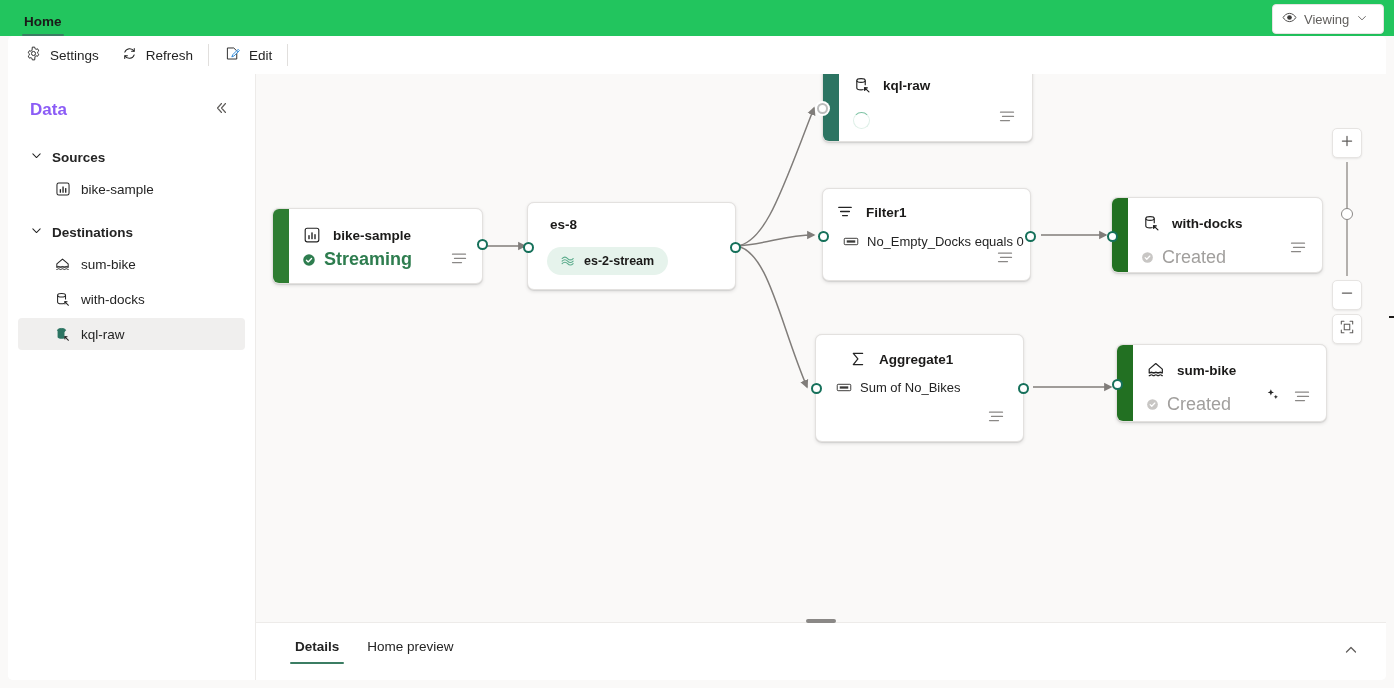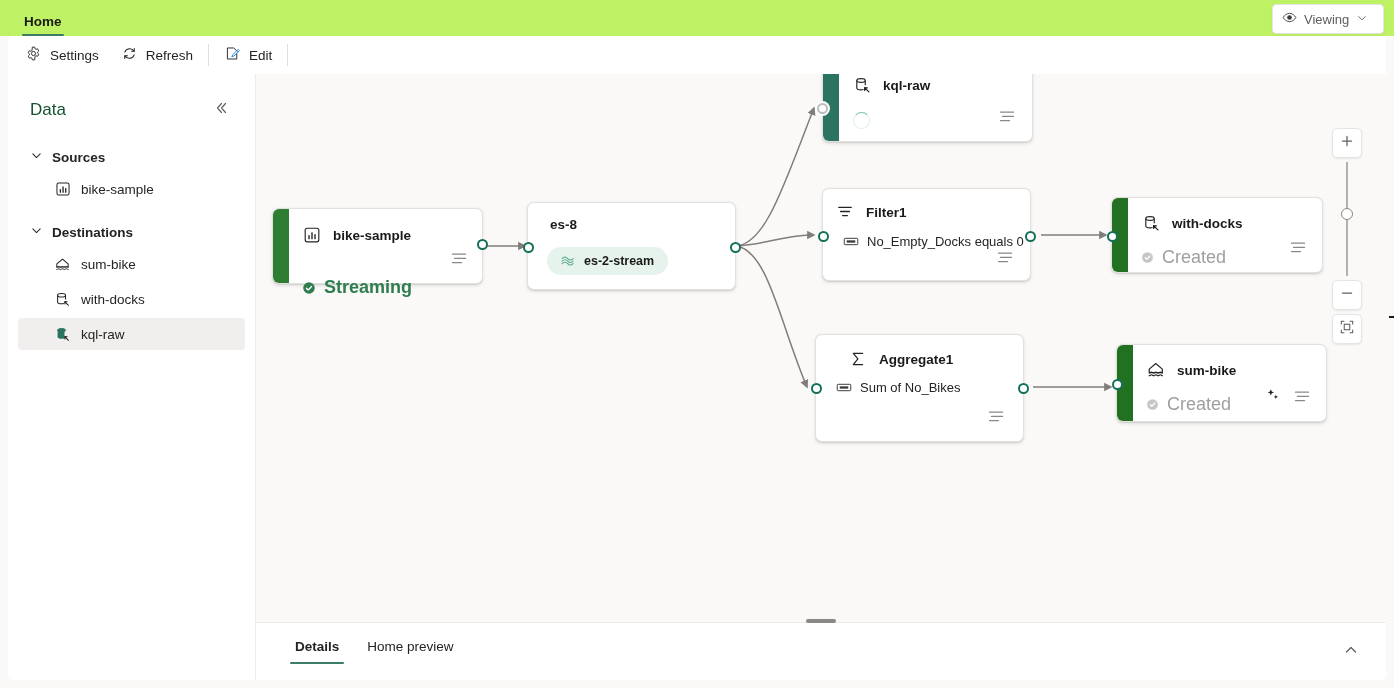--- a/index.html
+++ b/index.html
@@ -14,21 +14,21 @@
     position: relative;
     width: 1394px; height: 688px;
     background: #faf9f8;
     overflow: hidden;
   }
 
   
   .ribbon {
     position: absolute; left: 0; top: 0;
     width: 1394px; height: 36px;
-    background: #bef264;
+    background: #22c55e;
     display: flex; align-items: flex-end;
   }
   .tabstrip { display: flex; align-items: flex-end; height: 36px; padding-left: 14px; }
   .ribbon-tab {
     position: relative;
     font-size: 13.5px; font-weight: 600; color: #1b1a19;
     padding: 0 10px 7px 10px;
     cursor: pointer;
   }
   .ribbon-tab.active::after {
@@ -84,21 +84,21 @@
     width: 248px; height: 606px;
     background: #ffffff;
     border-right: 1px solid #edebe9;
     padding: 0;
     flex: 0 0 248px;
   }
   .sidebar-head {
     display: flex; align-items: center; justify-content: space-between;
     padding: 24px 22px 8px 22px;
   }
-  .sidebar-title { font-size: 17px; font-weight: 400; color: #14532d; }
+  .sidebar-title { font-size: 17px; font-weight: 700; color: #8b5cf6; }
   .collapse-btn {
     width: 24px; height: 24px; display: flex; align-items: center; justify-content: center;
     color: #605e5c; cursor: pointer; border-radius: 3px;
   }
 
   .group { margin-top: 14px; }
   .group-head {
     display: flex; align-items: center; gap: 9px;
     padding: 3px 22px; height: 26px;
     cursor: pointer;
@@ -411,21 +411,21 @@
               <span class="nicon">
                 <svg width="18" height="18" viewBox="0 0 18 18">
                   <rect x="2.2" y="2.2" width="13.6" height="13.6" rx="2" fill="none" stroke="#242424" stroke-width="1.15"></rect>
                   <rect x="5.3" y="9.2" width="1.4" height="4" fill="#242424"></rect>
                   <rect x="8.3" y="6.4" width="1.4" height="6.8" fill="#242424"></rect>
                   <rect x="11.3" y="8.2" width="1.4" height="5" fill="#242424"></rect>
                 </svg>
               </span>
               <span class="node-title">bike-sample</span>
             </div>
-            <div class="node-sub-row" style="padding-left:29px; margin-top:32px;">
+            <div class="node-sub-row" style="padding-left:29px; margin-top:4px;">
               <span class="nicon" style="width:14px;height:14px;flex:0 0 14px;">
                 <svg width="14" height="14" viewBox="0 0 16 16">
                   <circle cx="8" cy="8" r="6.6" fill="#2e7d4f"></circle>
                   <path d="M5.1 8.2l2 2 3.8-4" fill="none" stroke="#ffffff" stroke-width="1.5" stroke-linecap="round" stroke-linejoin="round"></path>
                 </svg>
               </span>
               <span class="node-sub streaming">Streaming</span>
             </div>
             <span class="hamb" style="right:15px; bottom:18px;">
               <svg width="16" height="13" viewBox="0 0 16 13">

